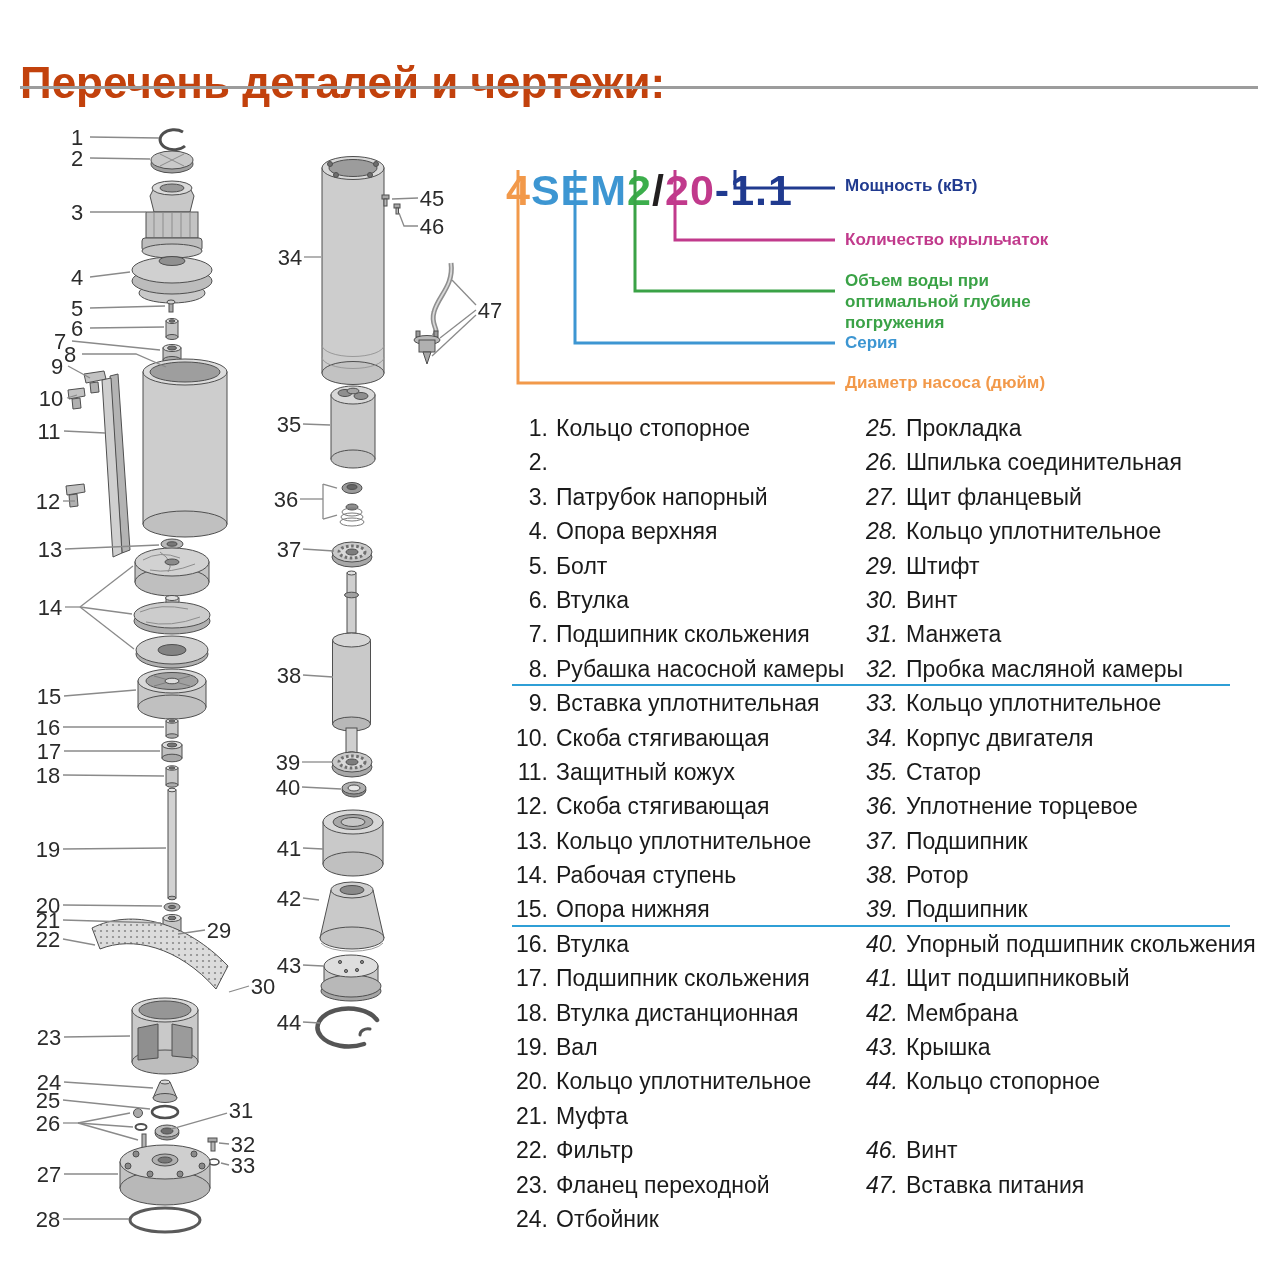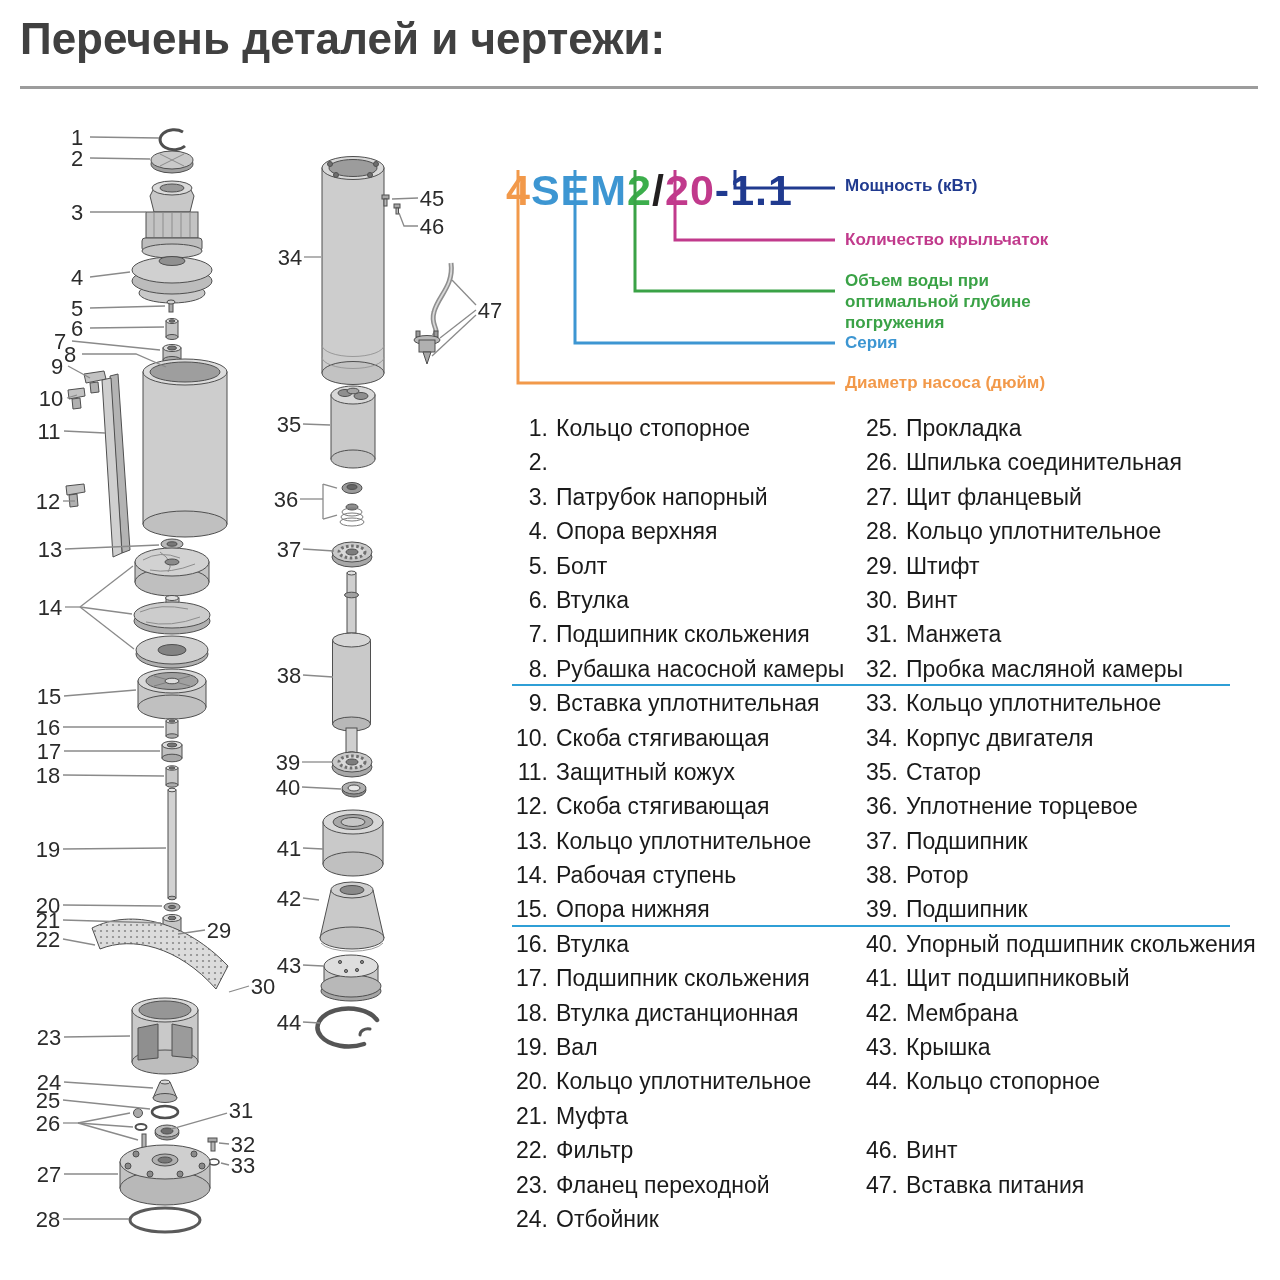--- a/index.html
+++ b/index.html
@@ -12,32 +12,32 @@
   #legend-labels .legend-label{position:absolute;left:845px;font-size:17px;line-height:21px;white-space:nowrap;font-weight:bold;}
   #legend-labels .legend-label.wrap{white-space:normal;width:250px;}
   #parts-list{position:absolute;left:512px;top:411px;width:718px;}
   .prow{display:flex;height:34.4px;line-height:34.4px;font-size:23px;box-sizing:border-box;}
   .prow.sep{border-bottom:2px solid #2f9fd6;}
   .pcell{display:flex;white-space:nowrap;}
   .pcell.left{width:348px;flex:0 0 348px;}
   .pcell.right{flex:1;}
   .pnum{display:inline-block;text-align:right;flex:0 0 auto;}
   .pcell.left .pnum{width:36px;}
-  .pcell.right .pnum{width:38px;}
+  .pcell.right .pnum{width:38px;font-style:italic;}
   .plbl{padding-left:8px;}
   #diagram{position:absolute;left:20px;top:100px;}
   .callout-num{font-size:22px;fill:#2b2b2b;font-family:"Liberation Sans","DejaVu Sans",sans-serif;}
   .lead{fill:none;stroke:#8a8a8a;stroke-width:1.3;}
 </style>
 </head>
 <body>
 
 <div id="page">
 
-  <h1 class="page-title" style="color: #404040;">Перечень деталей и чертежи:</h1>
+  <h1 class="page-title" style="color: #c2410c; margin-top: 44px;">Перечень деталей и чертежи:</h1>
   <div class="title-rule"></div>
 
   <svg id="diagram" width="495" height="1175" viewBox="0 0 495 1175" xmlns="http://www.w3.org/2000/svg">
     <defs>
       <pattern id="mesh" width="6" height="6" patternUnits="userSpaceOnUse">
         <rect width="6" height="6" fill="#dcdcdc"></rect>
         <circle cx="3" cy="3" r="1.1" fill="#8a8a8a"></circle>
       </pattern>
     </defs>
 

